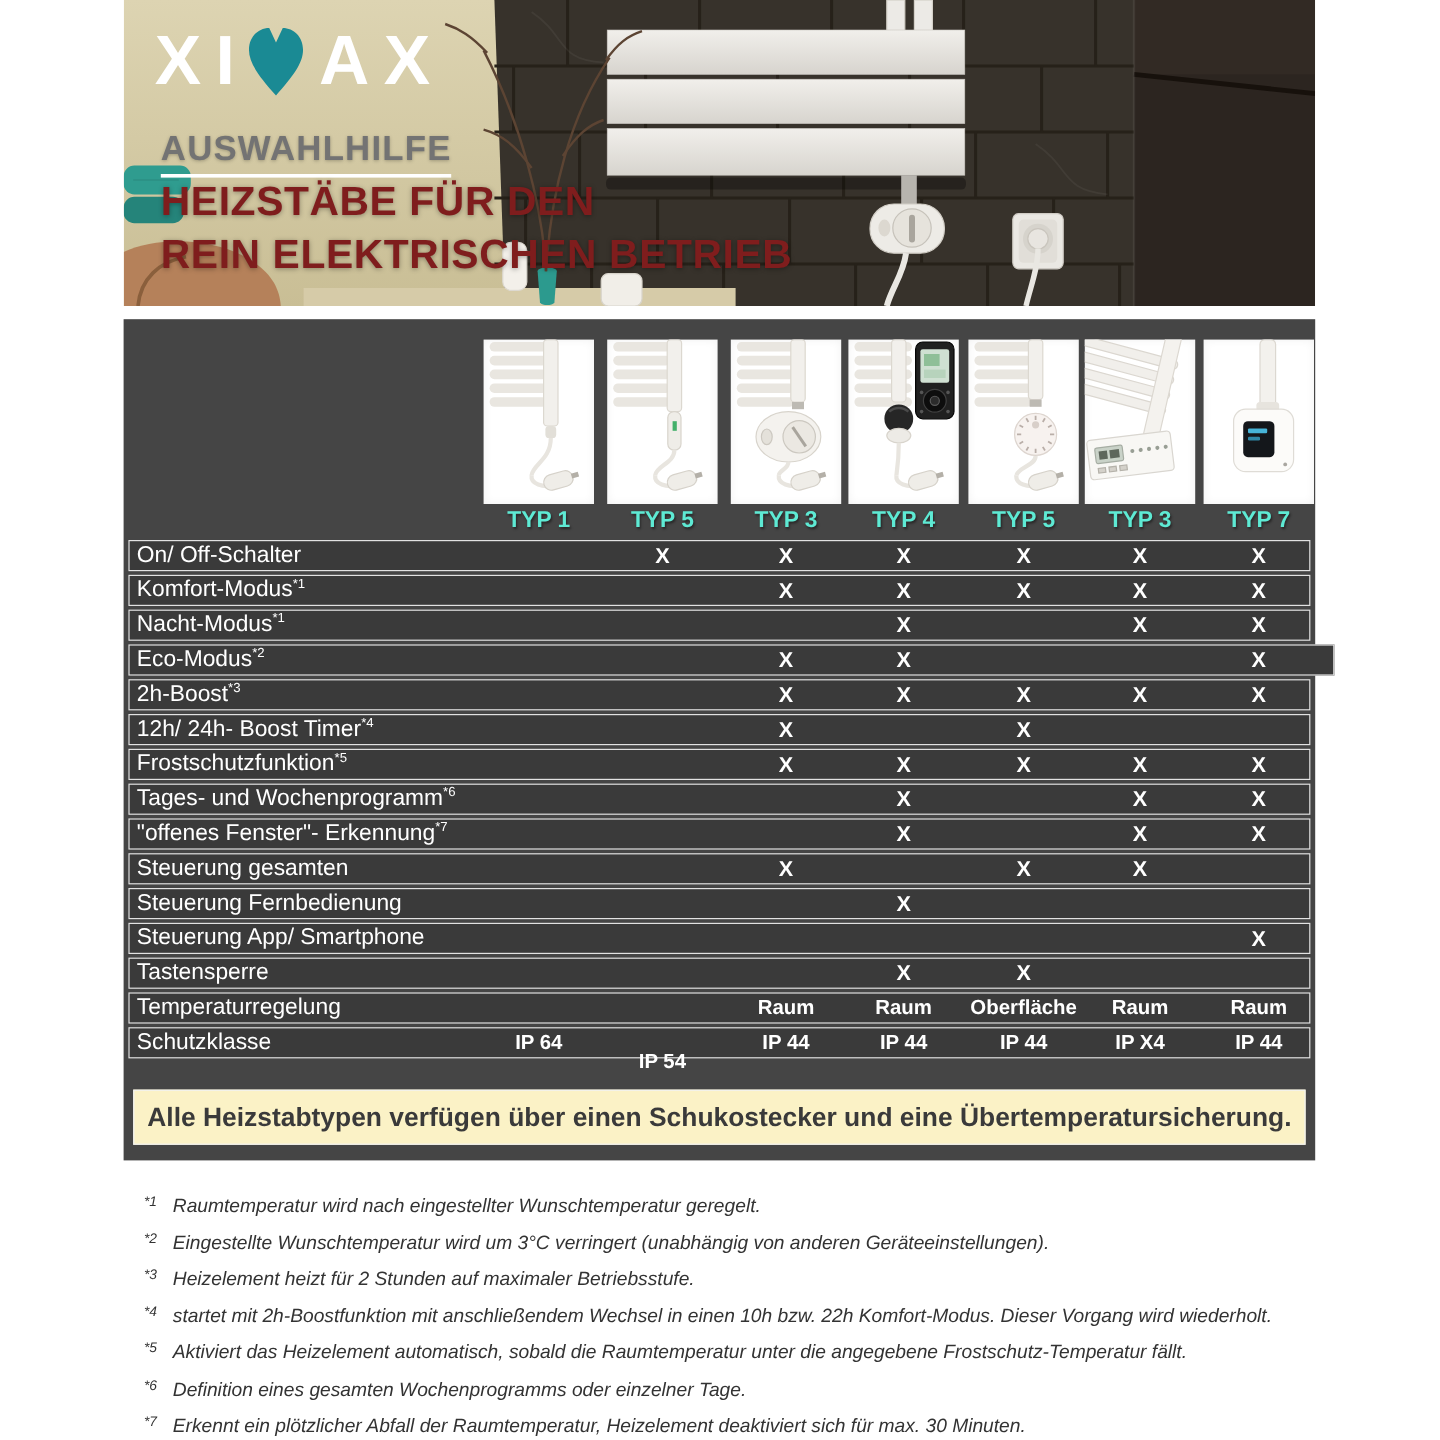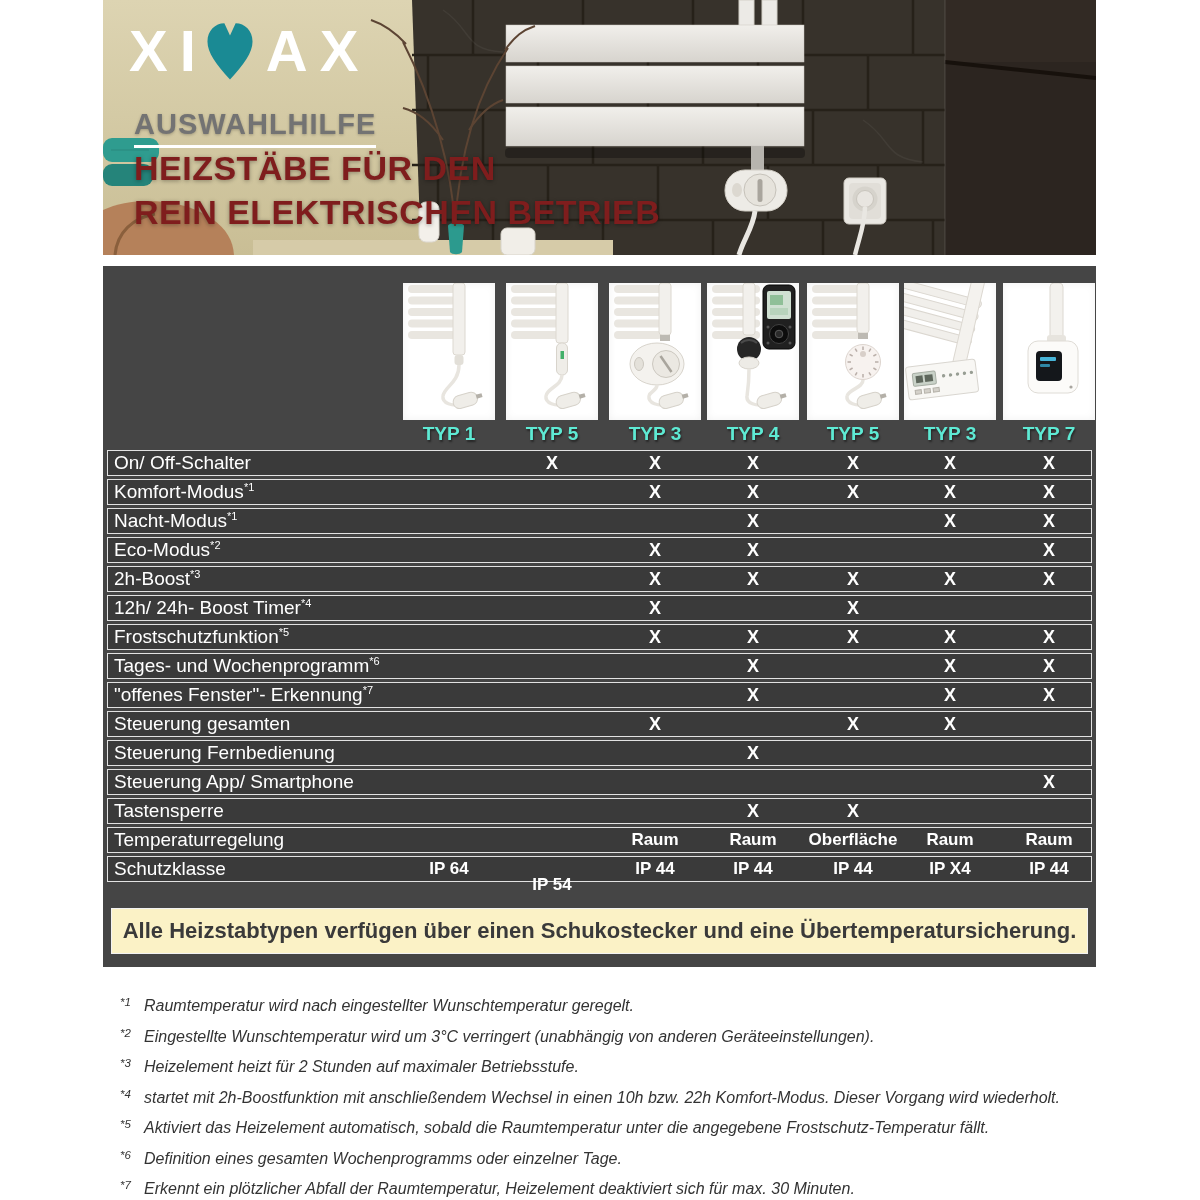--- a/index.html
+++ b/index.html
@@ -334,21 +334,21 @@
           <span class="cell x" style="left: 695px;">X</span>
           <span class="cell x" style="left: 792px;">X</span>
           <span class="cell x" style="left: 891px;">X</span>
         </div>
         <div class="t-row" style="top: 242px;">
           <span class="lbl">Nacht-Modus<sup>*1</sup></span>
           <span class="cell x" style="left: 595px;">X</span>
           <span class="cell x" style="left: 792px;">X</span>
           <span class="cell x" style="left: 891px;">X</span>
         </div>
-        <div class="t-row" style="top: 271px;">
+        <div class="t-row" style="top: 271px; padding-left: 20px;">
           <span class="lbl">Eco-Modus<sup>*2</sup></span>
           <span class="cell x" style="left: 497px;">X</span>
           <span class="cell x" style="left: 595px;">X</span>
           <span class="cell x" style="left: 891px;">X</span>
         </div>
         <div class="t-row" style="top: 300px;">
           <span class="lbl">2h-Boost<sup>*3</sup></span>
           <span class="cell x" style="left: 497px;">X</span>
           <span class="cell x" style="left: 595px;">X</span>
           <span class="cell x" style="left: 695px;">X</span>

